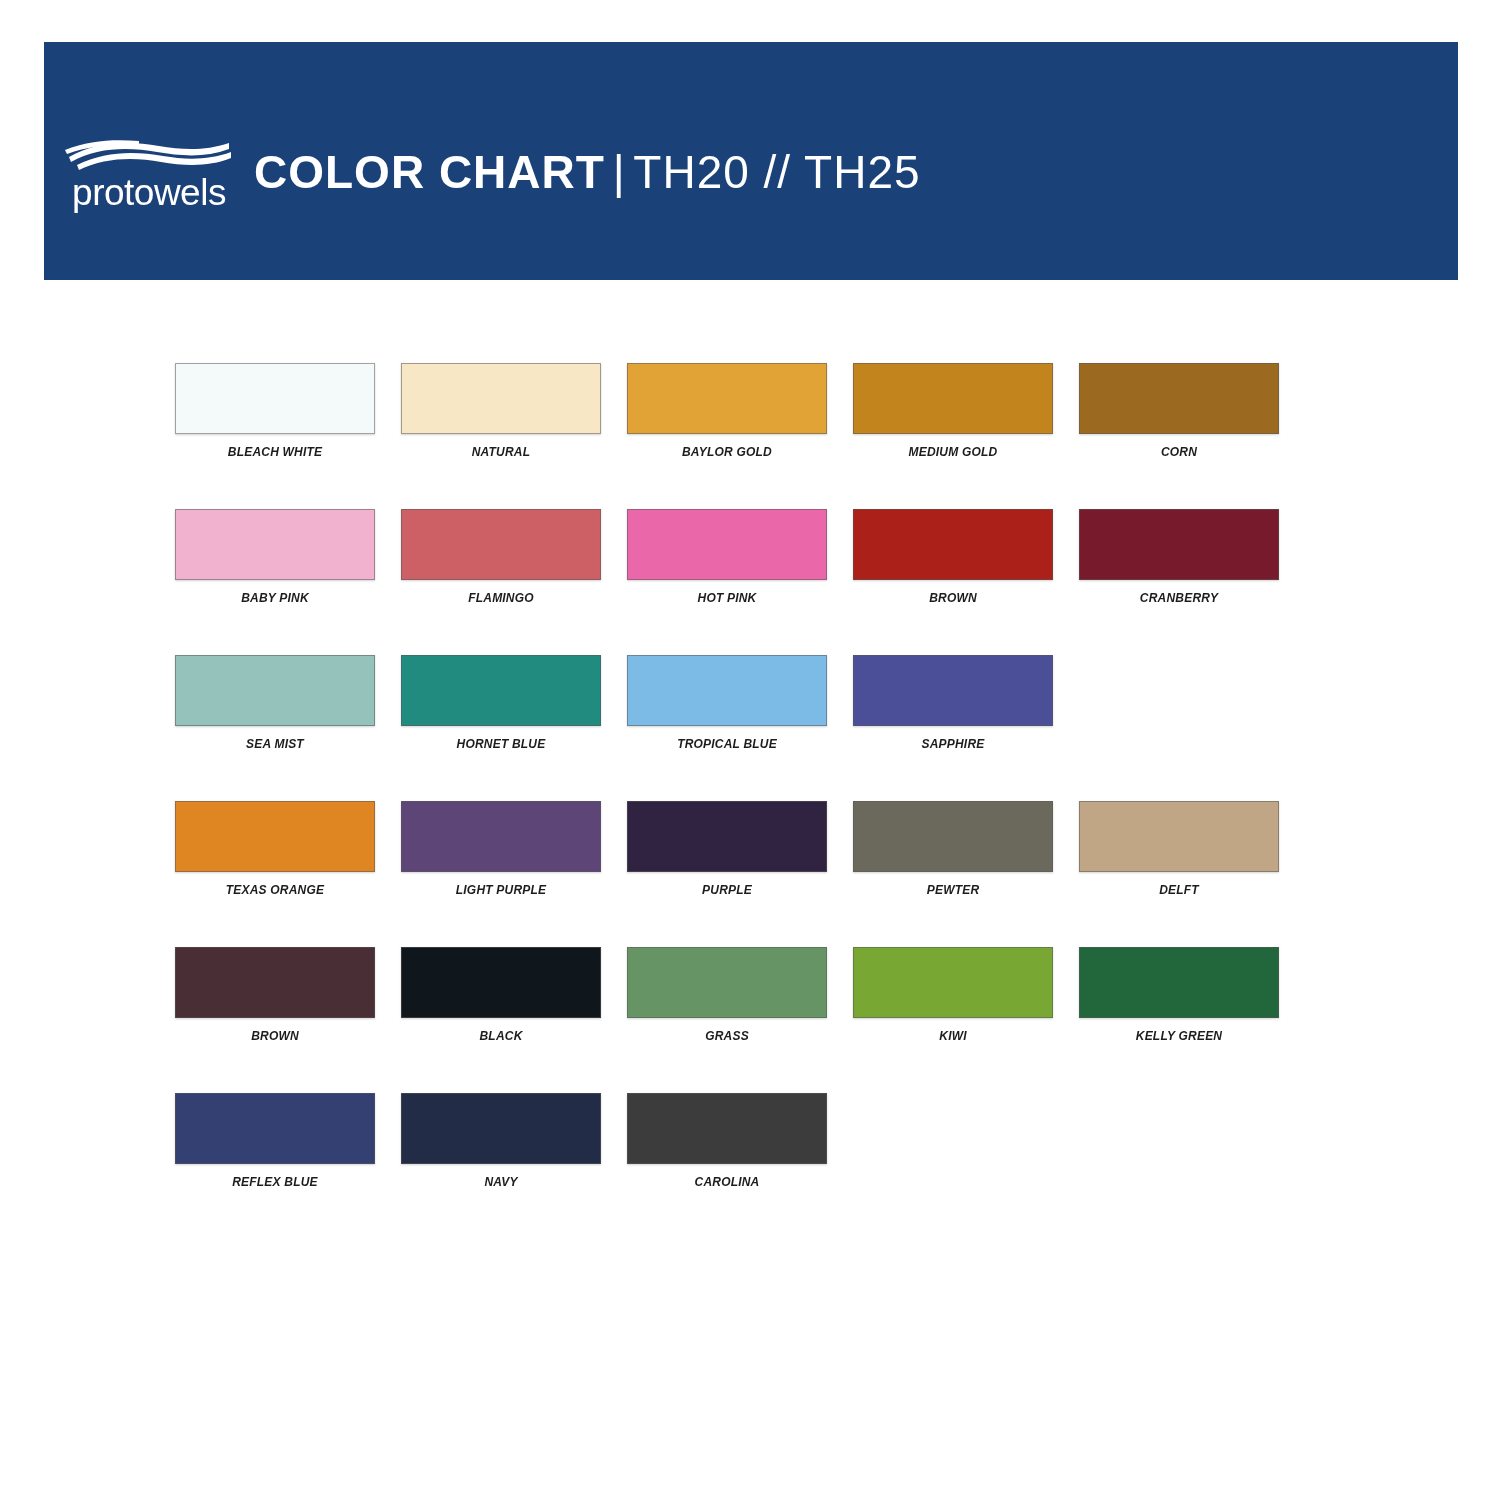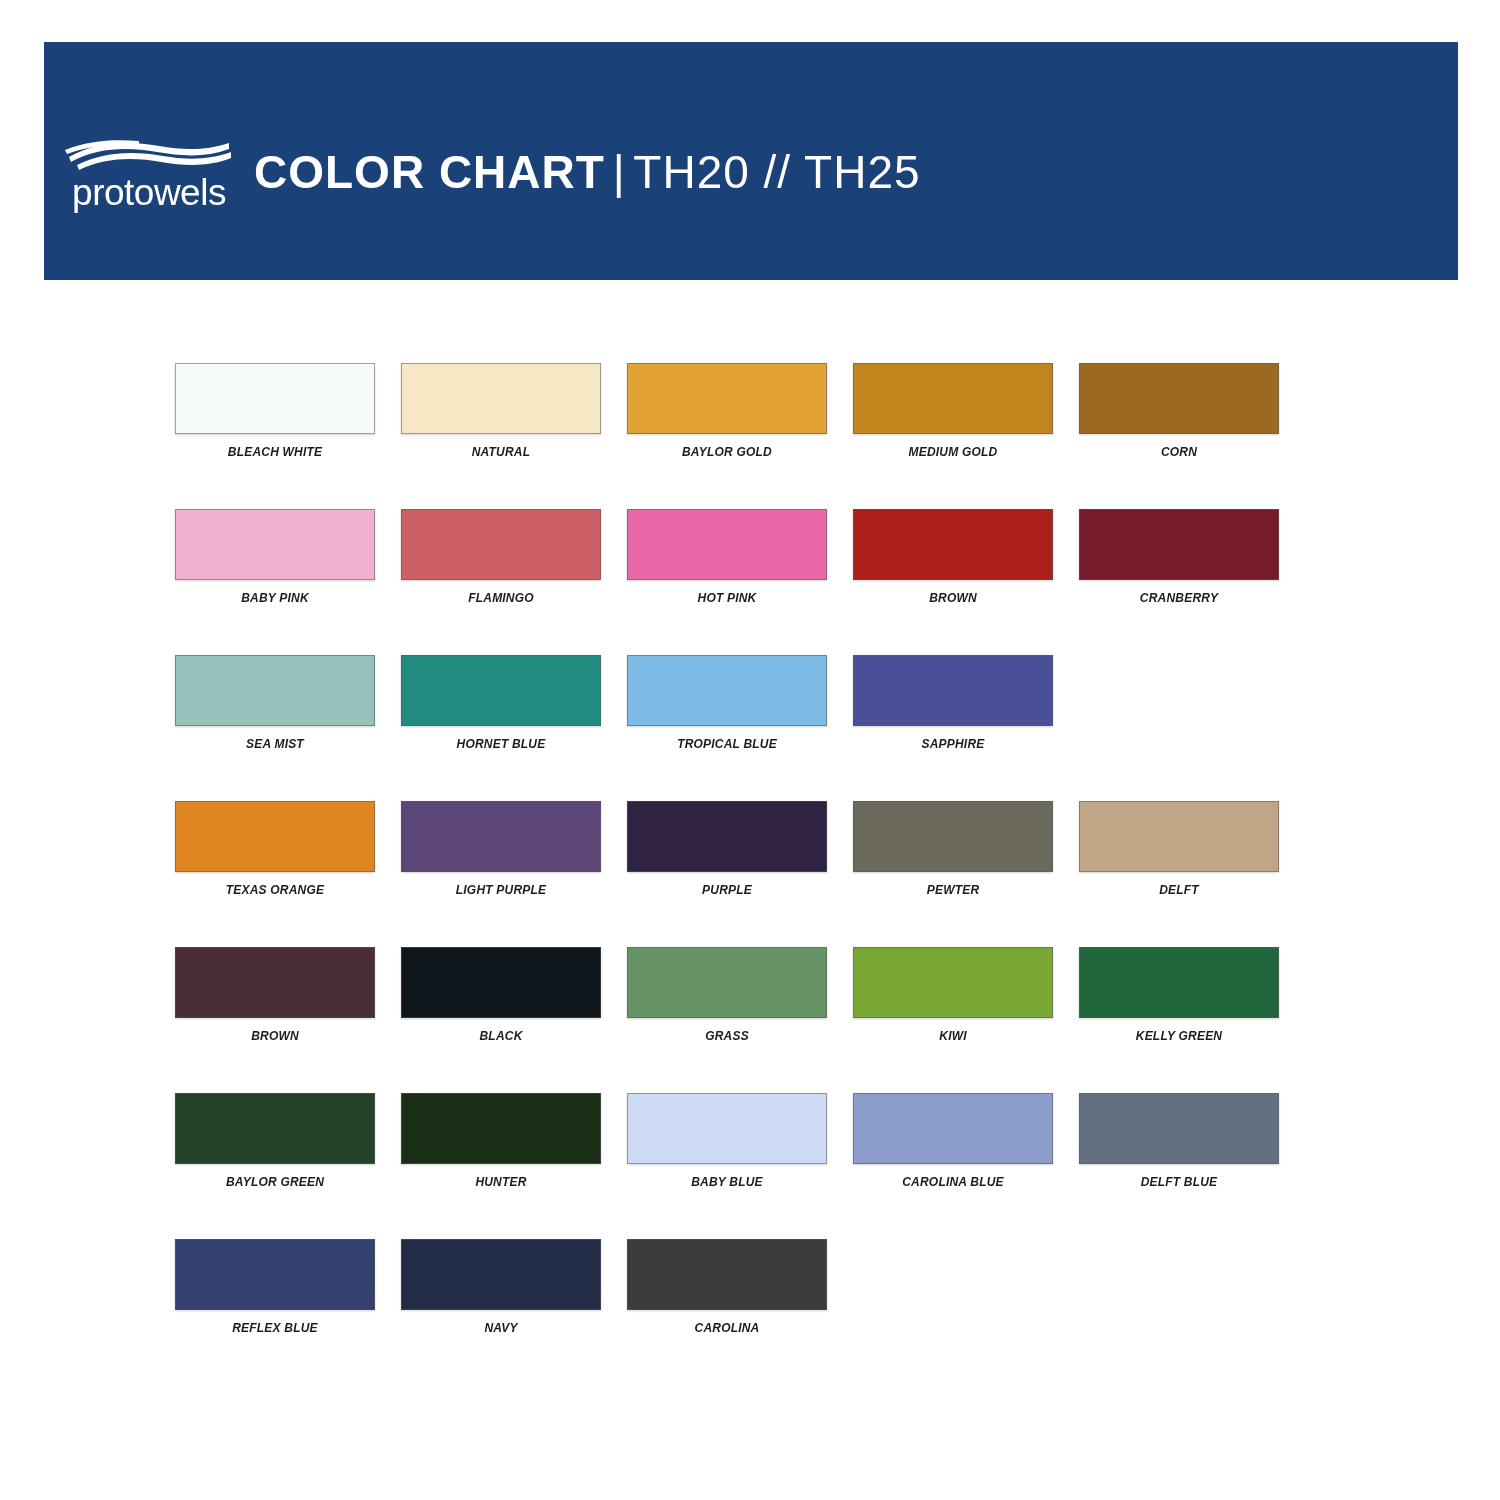--- a/index.html
+++ b/index.html
@@ -248,42 +248,20 @@
           <div class="swatch" style="background: rgb(121, 167, 51);"></div>
           <div class="swatch-label">KIWI</div>
         </div>
         <div class="cell">
           <div class="swatch" style="background: rgb(34, 102, 60);"></div>
           <div class="swatch-label">KELLY GREEN</div>
         </div>
       </div>
       <div class="grid-row">
         <div class="cell">
-          <div class="swatch" style="background: rgb(36, 66, 39);"></div>
-          <div class="swatch-label">BAYLOR GREEN</div>
-        </div>
-        <div class="cell">
-          <div class="swatch" style="background: rgb(24, 47, 22);"></div>
-          <div class="swatch-label">HUNTER</div>
-        </div>
-        <div class="cell">
-          <div class="swatch" style="background: rgb(204, 219, 243);"></div>
-          <div class="swatch-label">BABY BLUE</div>
-        </div>
-        <div class="cell">
-          <div class="swatch" style="background: rgb(140, 156, 203);"></div>
-          <div class="swatch-label">CAROLINA BLUE</div>
-        </div>
-        <div class="cell">
-          <div class="swatch" style="background: rgb(99, 112, 129);"></div>
-          <div class="swatch-label">DELFT BLUE</div>
-        </div>
-      </div>
-      <div class="grid-row">
-        <div class="cell">
           <div class="swatch" style="background: rgb(52, 63, 114);"></div>
           <div class="swatch-label">REFLEX BLUE</div>
         </div>
         <div class="cell">
           <div class="swatch" style="background: rgb(35, 44, 70);"></div>
           <div class="swatch-label">NAVY</div>
         </div>
         <div class="cell">
           <div class="swatch" style="background: rgb(60, 60, 60);"></div>
           <div class="swatch-label">CAROLINA</div>

